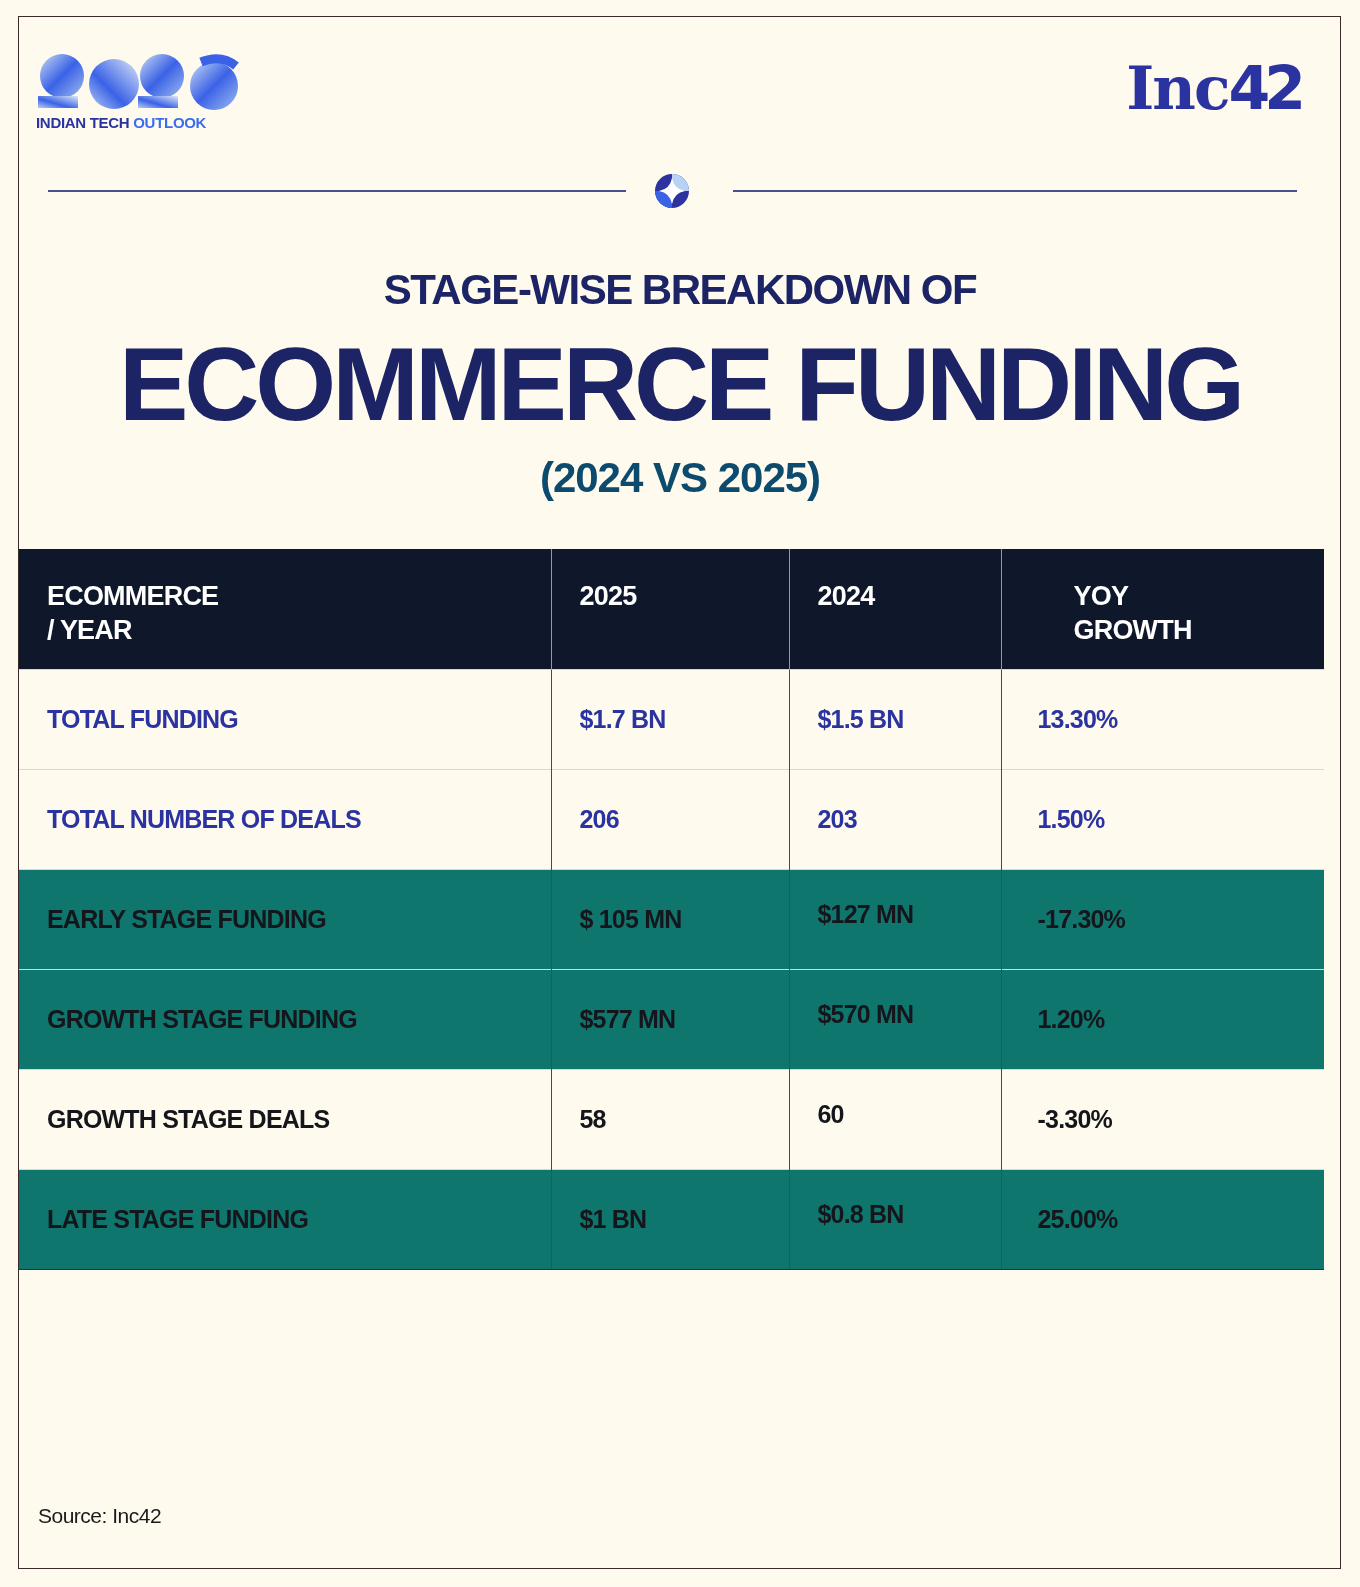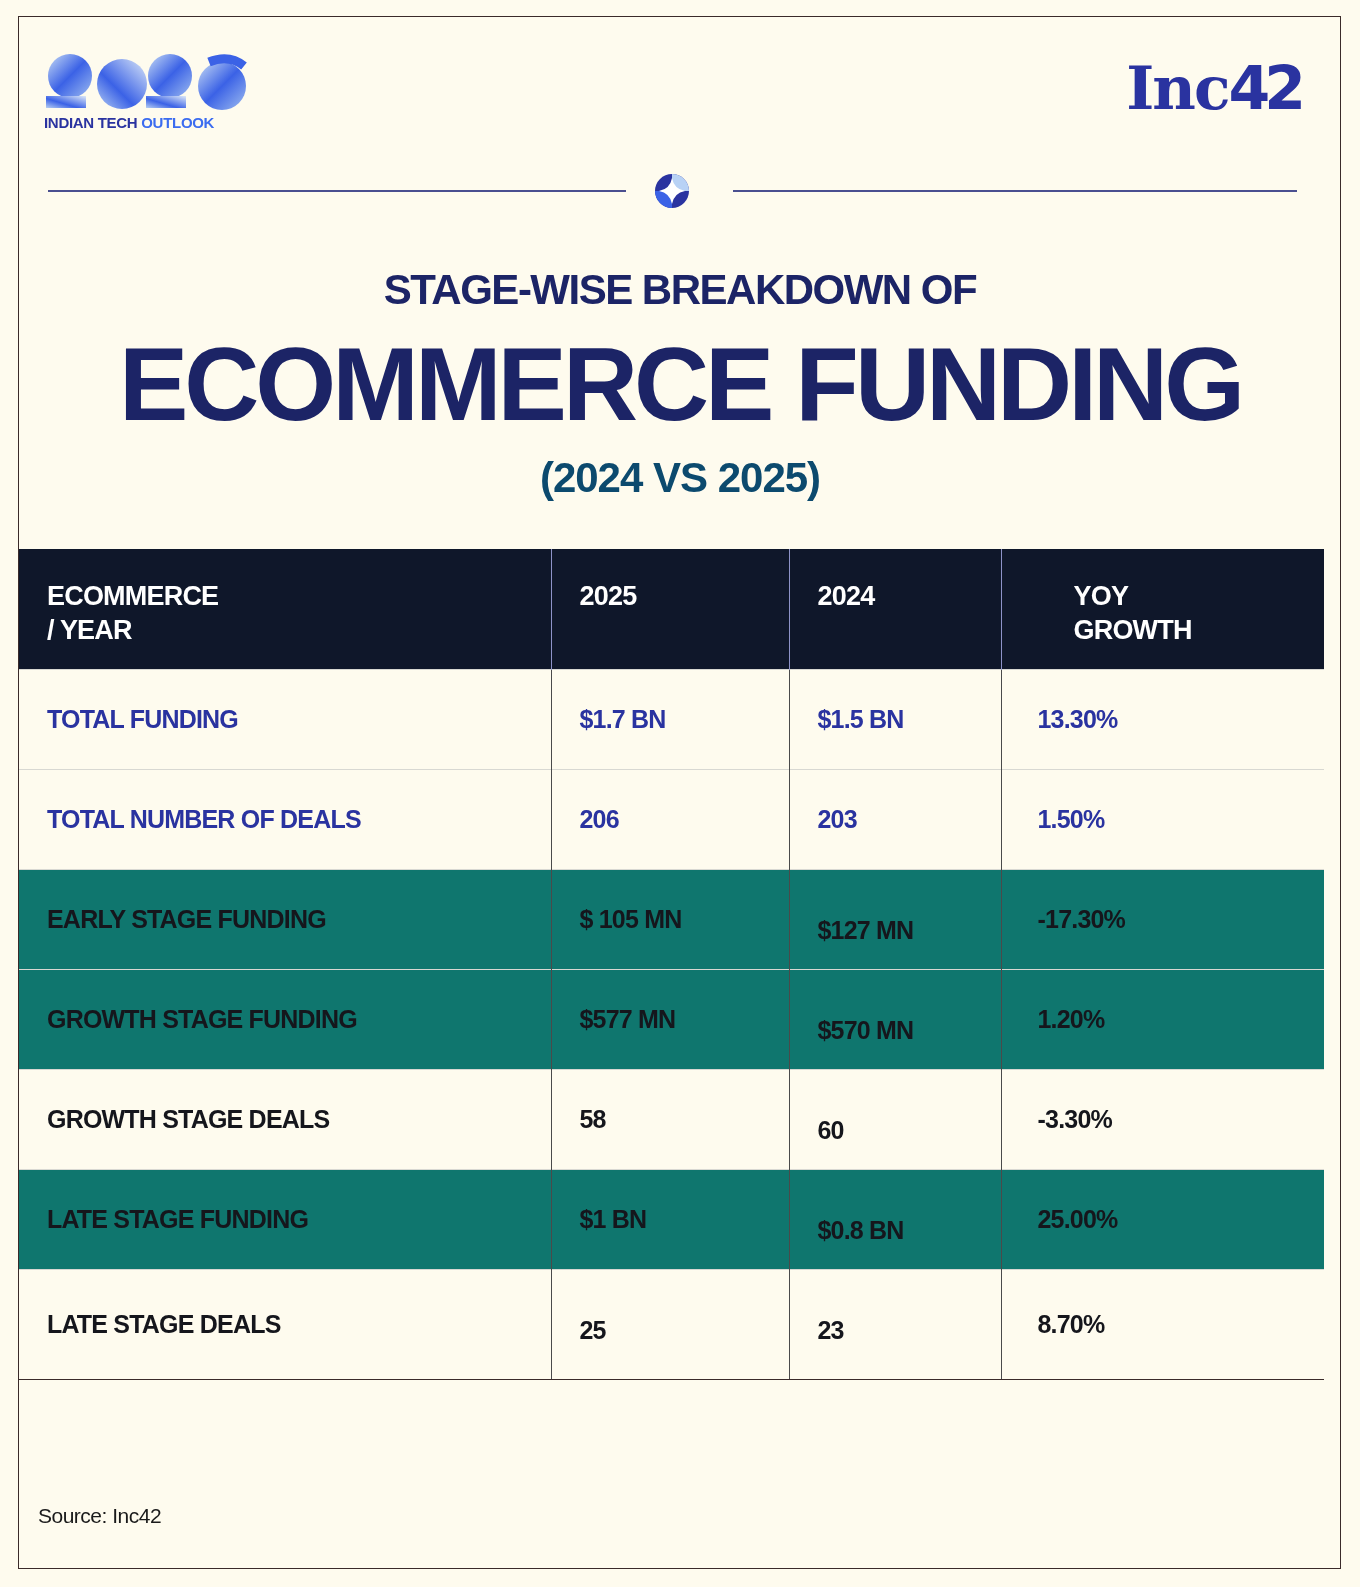--- a/index.html
+++ b/index.html
@@ -11,21 +11,21 @@
     overflow: hidden;
   }
   .frame {
     position: absolute; left: 18px; top: 16px;
     width: 1323px; height: 1553px;
     border: 1.5px solid #3a2a2a;
     box-sizing: border-box;
     background: #fefbee;
   }
   
-  .logo-2026 { position: absolute; left: 44px; top: 52px; width: 210px; }
+  .logo-2026 { position: absolute; left: 36px; top: 52px; width: 210px; }
   .logo-2026 svg { display: block; }
   .logo-sub { font-size: 15px; font-weight: bold; letter-spacing: -0.3px; margin-top: 2px; white-space: nowrap; }
   .logo-sub .a { color: #2a33a0; }
   .logo-sub .b { color: #3b6cf0; font-weight: bold; }
   .inc42 {
     position: absolute; right: 60px; top: 58px;
     font-family: "DejaVu Serif", serif; font-weight: bold;
     font-size: 60px; color: #2a33a0; letter-spacing: -2px; line-height: 1;
   }
   .inc42 .num { font-family: "DejaVu Sans", sans-serif; letter-spacing: -6px; }
@@ -58,21 +58,21 @@
   .data-table td {
     font-size: 25px; font-weight: bold; letter-spacing: -0.8px; color: #15161c;
     height: 100px; box-sizing: border-box; padding: 0 28px;
     border-top: 1.5px solid #d8d8d2;
     border-left: 1.5px solid #4a4a4a;
   }
   .data-table td:first-child { border-left: none; }
   .data-table td.yoy { padding-left: 36px; }
   .data-table tr.blue td { color: #2a33a0; }
   .data-table tr.shade td { background: #0f766e; }
-  .data-table td.raised { vertical-align: top; padding-top: 46px; }
+  .data-table td.raised { vertical-align: top; padding-top: 30px; }
   .data-table tr:last-child td { border-bottom: 1.5px solid #3a2a2a; }
   .source {
     position: absolute; left: 38px; top: 1504px;
     font-size: 21px; color: #1a1a1a; letter-spacing: -0.5px;
   }
 </style>
 </head>
 <body>
 
 <div class="frame"></div>
@@ -173,22 +173,16 @@
       <td>58</td>
       <td class="raised">60</td>
       <td class="yoy">-3.30%</td>
     </tr>
     <tr class="shade">
       <td>LATE STAGE FUNDING</td>
       <td>$1 BN</td>
       <td class="raised">$0.8 BN</td>
       <td class="yoy">25.00%</td>
     </tr>
-    <tr>
-      <td style="height:110px">LATE STAGE DEALS</td>
-      <td class="raised">25</td>
-      <td class="raised">23</td>
-      <td class="yoy">8.70%</td>
-    </tr>
   </tbody>
 </table>
 
 <div class="source">Source: Inc42</div>
 
 </body></html>

